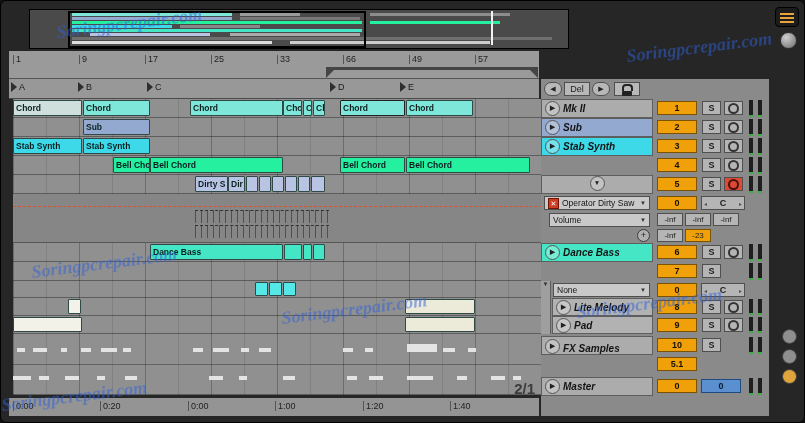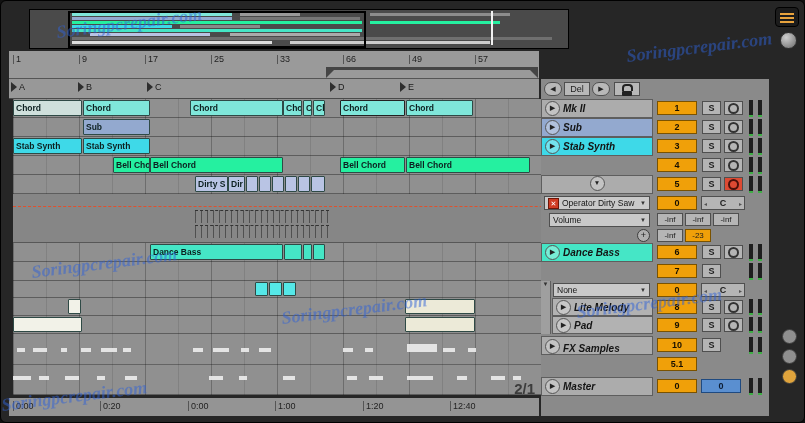--- a/index.html
+++ b/index.html
@@ -229,21 +229,21 @@
   </div>
 
   <div class="zoom-ind">2/1</div>
 
   <div class="time-ruler">
     <span class="time-lab" style="left:4px">0:00</span>
     <span class="time-lab" style="left:91px">0:20</span>
     <span class="time-lab" style="left:179px">0:00</span>
     <span class="time-lab" style="left:266px">1:00</span>
     <span class="time-lab" style="left:354px">1:20</span>
-    <span class="time-lab" style="left:441px">12:40</span>
+    <span class="time-lab" style="left:441px">1:40</span>
   </div>
 
   <div class="panel-bg"></div>
 
   <div class="ctl-round" style="left:543px;top:81px;">◀</div>
   <div class="ctl-del" style="left:563px;top:81px;">Del</div>
   <div class="ctl-round" style="left:591px;top:81px;">▶</div>
   <div class="ctl-lock" style="left:613px;top:81px;">
     <div class="lock-shackle"></div>
     <div class="lock-body"></div>

